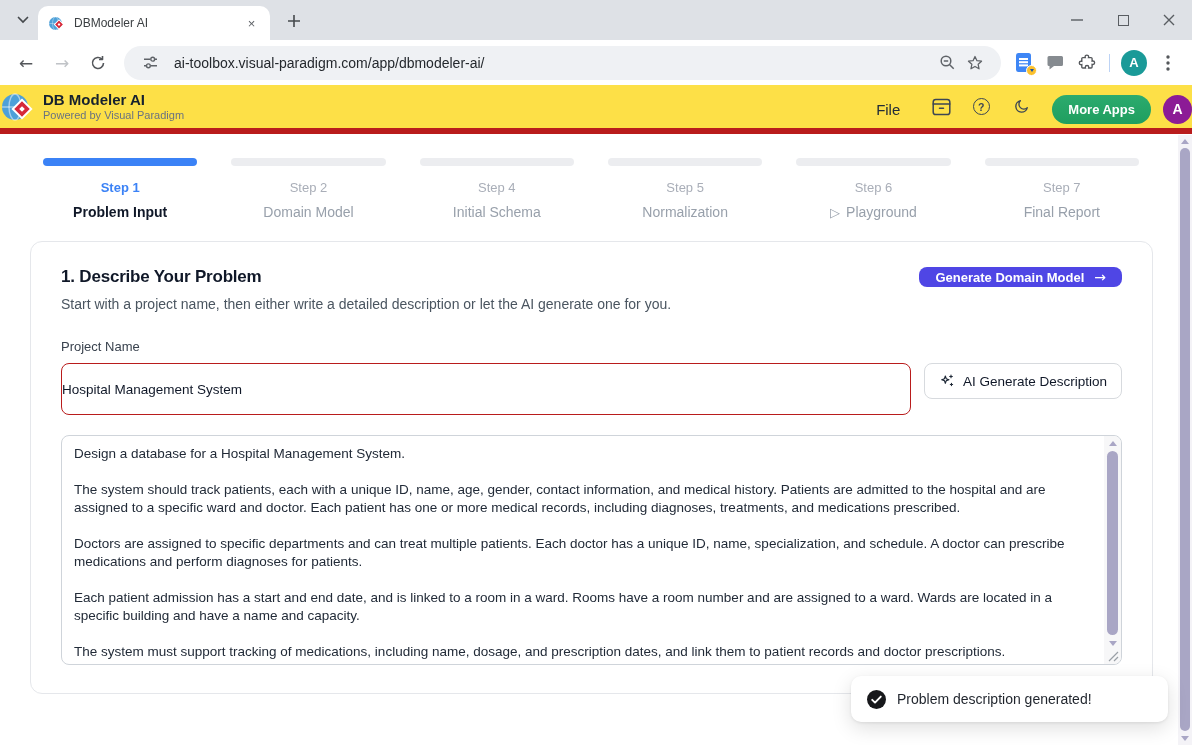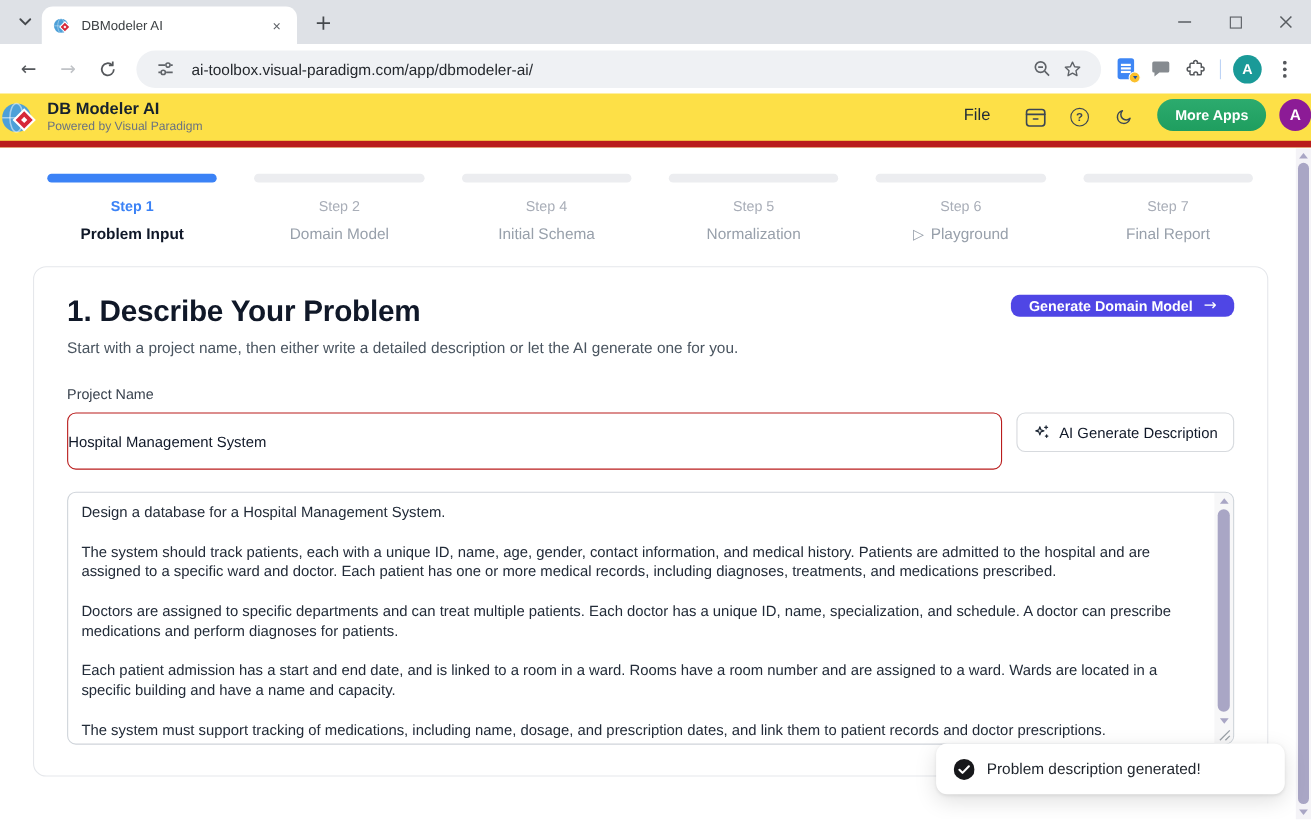--- a/index.html
+++ b/index.html
@@ -45,21 +45,21 @@
   .docs-badge::after { content:""; width:0; height:0; border-left:2.5px solid transparent;
     border-right:2.5px solid transparent; border-top:3.5px solid #174ea6; }
   
   .app-header { height:49px; background:#fde047; border-bottom:6px solid #b91c1c;
     display:flex; align-items:center; padding:0 0; position:relative; z-index:5; }
   .vp-logo { width:34px; height:34px; flex:0 0 auto; }
   .app-title-block { margin-left:9px; }
   .app-title { font-size:15px; font-weight:700; color:#16212e; line-height:17px; }
   .app-powered { font-size:11px; color:#6a7280; line-height:14px; }
   .app-powered a { color:#6a7280; cursor:pointer; }
-  .header-right { margin-left:auto; display:flex; align-items:flex-start; }
+  .header-right { margin-left:auto; display:flex; align-items:flex-end; }
   .file-menu { font-size:15px; color:#222c38; padding:6px 10px; margin-right:14px; cursor:pointer; }
   .hdr-ic { width:34px; height:34px; display:flex; align-items:center; justify-content:center;
     border-radius:8px; cursor:pointer; margin-right:6px; color:#3c4653; }
   .help-circle { width:17px; height:17px; border:1.6px solid #3c4653; border-radius:50%;
     display:flex; align-items:center; justify-content:center; font-size:10.5px; font-weight:700; color:#3c4653; }
   .more-apps { background:linear-gradient(180deg,#2cab6e,#1f9e5f); color:#fff; font-size:13px;
     font-weight:700; border:none; border-radius:15px; height:29px; padding:0 16px; margin:0 12px 0 8px; cursor:pointer; }
   .app-avatar { width:29px; height:29px; border-radius:50%; background:#8c1b96; color:#fff;
     font-size:14px; font-weight:800; display:flex; align-items:center; justify-content:center; cursor:pointer; }
   
@@ -70,21 +70,21 @@
   .step-bar { height:8px; width:82%; margin:0 auto; border-radius:5px; background:#ecedf0; }
   .step.active .step-bar { background:#3b82f6; }
   .step-num { margin-top:14px; font-size:13px; color:#a9aeb8; }
   .step.active .step-num { color:#3b82f6; font-weight:600; }
   .step-label { margin-top:9px; font-size:14px; color:#98a0ab; }
   .step.active .step-label { color:#101828; font-weight:700; }
   .play-glyph { font-family:"DejaVu Sans", sans-serif; font-size:13px; margin-right:6px; }
   
   .card { margin:21px 25px 0 30px; border:1px solid #e5e7eb; border-radius:12px; padding:25px 30px 28px; background:#fff; }
   .card-head { display:flex; align-items:flex-start; justify-content:space-between; }
-  .card-title { font-size:27px; font-weight:800; color:#101828; letter-spacing:-0.2px; }
+  .card-title { font-size:17px; font-weight:800; color:#101828; letter-spacing:-0.2px; }
   .card-sub { margin-top:9px; font-size:14px; color:#4a5560; }
   .btn-primary { background:#4f46e5; color:#fff; border:none; border-radius:8px; height:20px;
     padding:0 16px; font-size:13px; font-weight:700; display:flex; align-items:center; gap:10px; cursor:pointer; flex:0 0 auto; }
   .btn-primary .arrow { font-family:"DejaVu Sans", sans-serif; font-size:14px; font-weight:400; }
   .field-label { margin:27px 0 9px; font-size:13px; color:#39424e; }
   .name-row { display:flex; gap:13px; }
   .text-input { flex:1; height:52px; border:1px solid #b91c1c; border-radius:8px; padding:0 0;
     font-size:13.5px; color:#101828; font-family:"Liberation Sans", sans-serif; outline:none; background:#fff; }
   .btn-outline { height:36px; background:#fff; border:1px solid #d7dade; border-radius:8px;
     padding:0 14px; font-size:13.5px; font-weight:500; color:#101828; display:flex; align-items:center; gap:8px; cursor:pointer; flex:0 0 auto; }

